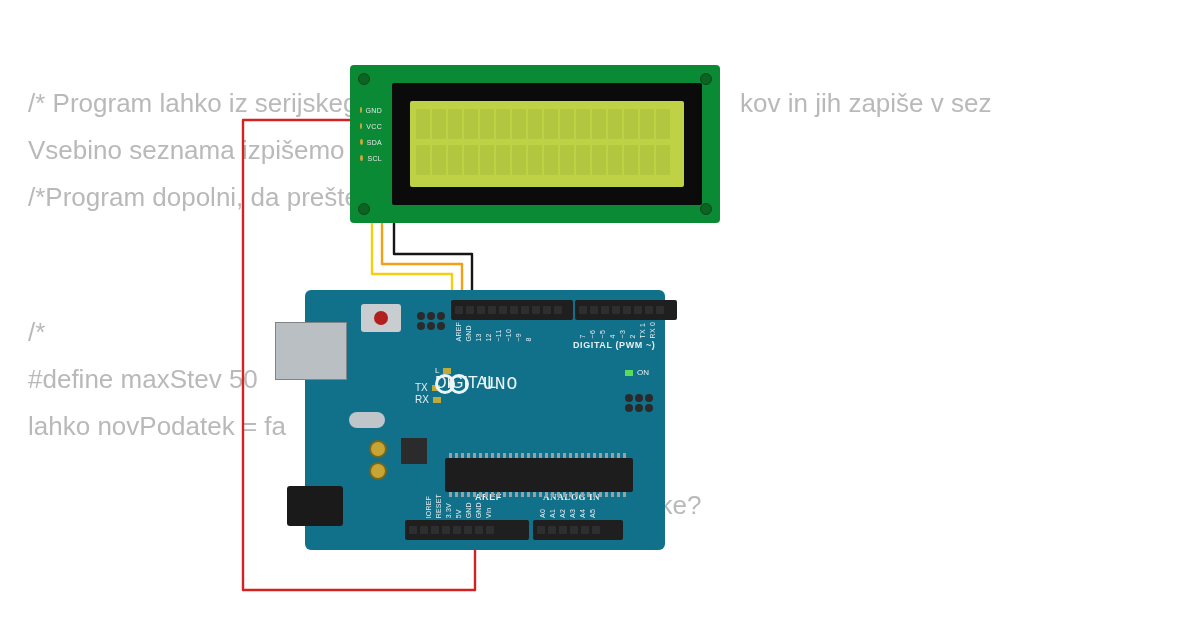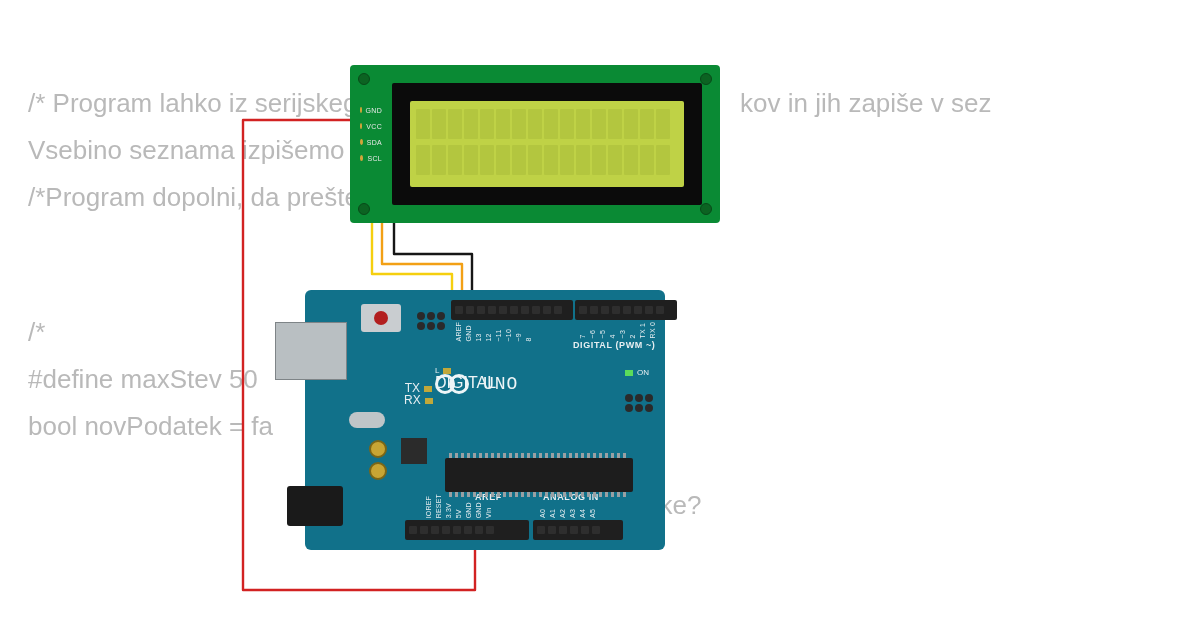--- a/index.html
+++ b/index.html
@@ -170,26 +170,26 @@
 
   .section-label {
     position: absolute;
     color: #e6eef1;
     font-size: 9px;
     font-weight: 600;
     letter-spacing: 0.6px;
   }
   .sl-digital { left: 268px; top: 50px; }
   .sl-power   { left: 170px; bottom: 48px; }
-  .sl-analog  { left: 238px; bottom: 48px; }
+  .sl-analog  { left: 238px; bottom: 48px; font-family: Liberation Serif, serif; }
 
   .txrx {
     position: absolute;
-    left: 99px; top: 92px;
-    color: #e6eef1; font-size: 12px; line-height: 12px; text-align: center;
+    left: 110px; top: 92px;
+    color: #e6eef1; font-size: 10px; line-height: 12px;
   }
   .txrx .led { display:inline-block; width:8px; height:6px; background:#c0a83a; margin-left:4px; vertical-align:middle;}
   .l-led { position:absolute; left:130px; top:76px; color:#e6eef1; font-size:8px; }
   .l-led .led { display:inline-block; width:8px; height:6px; background:#c0a83a; margin-left:4px; vertical-align:middle;}
   .on-led { position:absolute; right:16px; top:78px; color:#e6eef1; font-size:8px; }
   .on-led .led { display:inline-block; width:8px; height:6px; background:#5bdc5b; margin-right:4px; vertical-align:middle;}
 
   .brand {
     position: absolute;
     left: 130px; top: 84px;
@@ -250,21 +250,21 @@
 </head>
 <body>
 
 <div class="code-bg">
   <div class="line">/* Program lahko iz serijskega</div>
   <div class="line">Vsebino seznama izpišemo na</div>
   <div class="line">/*Program dopolni, da preštej</div>
   <div class="gap"></div>
   <div class="line">/*</div>
   <div class="line">#define maxStev 50</div>
-  <div class="line">bool novPodatek = fa</div>
+  <div class="line">lahko novPodatek = fa</div>
 </div>
 <div class="code-bg" style="left:740px; top:80px;">
   <div class="line">kov in jih zapiše v sez</div>
 </div>
 <div class="code-bg" style="left:570px; top:482px;">
   <div class="line">vse znake?</div>
 </div>
 
 <svg class="wires">
 

